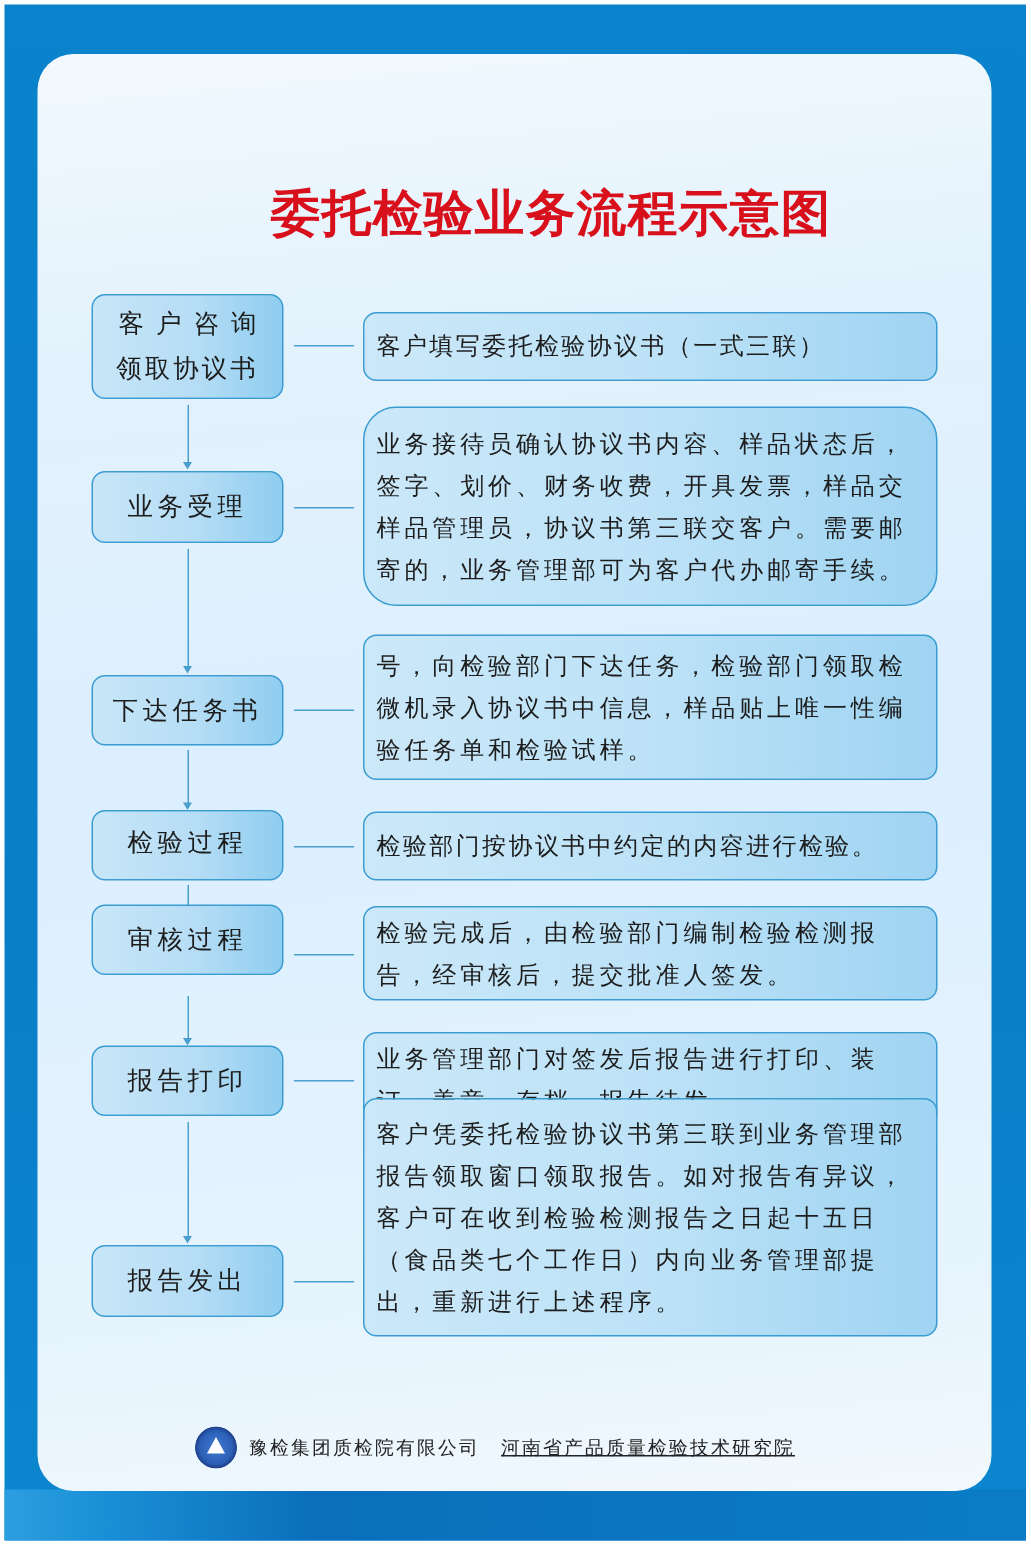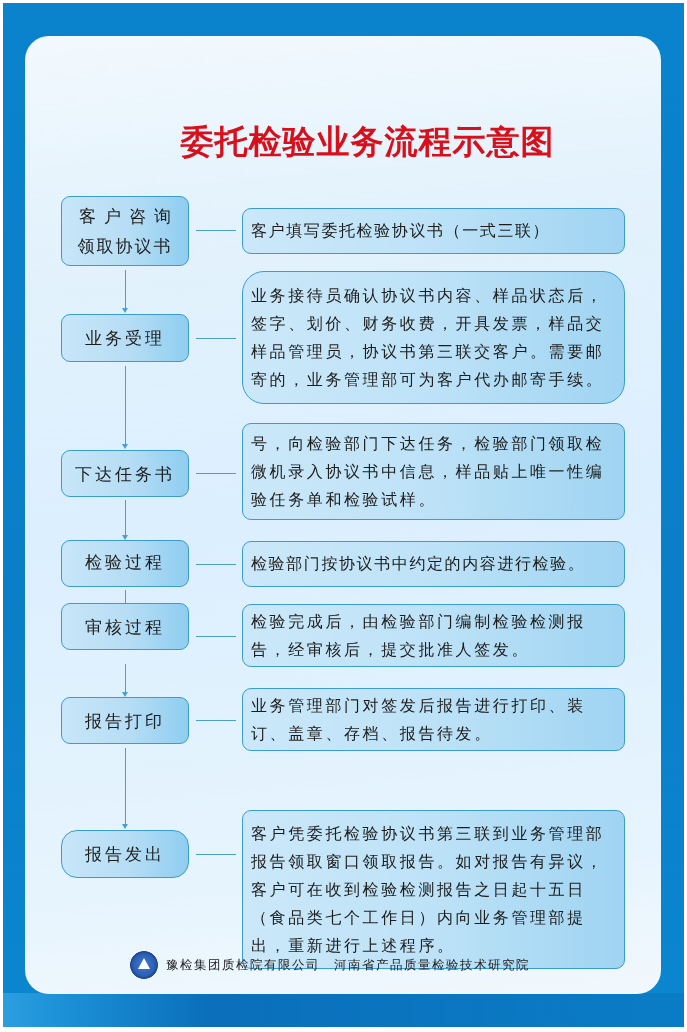--- a/index.html
+++ b/index.html
@@ -66,21 +66,21 @@
     position: relative; margin-right: 8px;
   }
   .logo::before {
     content: ""; position: absolute; left: 8px; top: 7px;
     border-left: 6px solid transparent; border-right: 6px solid transparent;
     border-bottom: 11px solid #ffffff;
   }
   .footer-text {
     font-size: 12.5px; color: #222; letter-spacing: 1.5px;
   }
-  .footer-text + .footer-text { margin-left: 14px; }
+  .footer-text + .footer-text { margin-left: 14px; text-decoration: underline; }
 </style>
 </head>
 <body>
 
 <div class="frame"></div>
 <div class="frame-bottom"></div>
 <div class="panel"></div>
 
 <div class="title">委托检验业务流程示意图</div>
 
@@ -147,25 +147,25 @@
 </div>
 <div class="hline" style="top:720px;"></div>
 <div class="desc" style="top:688px;height:63px;">
   <div>
     <span>业务管理部门对签发后报告进行打印、装</span>
     <span>订、盖章、存档、报告待发。</span>
   </div>
 </div>
 <div class="vline" style="top:748px;height:77px;"></div>
 
-<div class="step" style="top:830px;height:48px;border-radius:16px;">
+<div class="step" style="top:830px;height:48px;">
   <span>报告发出</span>
 </div>
 <div class="hline" style="top:854px;"></div>
-<div class="desc" style="top:810px;height:159px;">
+<div class="desc" style="top:732px;height:159px;">
   <div>
     <span>客户凭委托检验协议书第三联到业务管理部</span>
     <span>报告领取窗口领取报告。如对报告有异议，</span>
     <span>客户可在收到检验检测报告之日起十五日</span>
     <span>（食品类七个工作日）内向业务管理部提</span>
     <span>出，重新进行上述程序。</span>
   </div>
 </div>
 
 <div class="footer">

